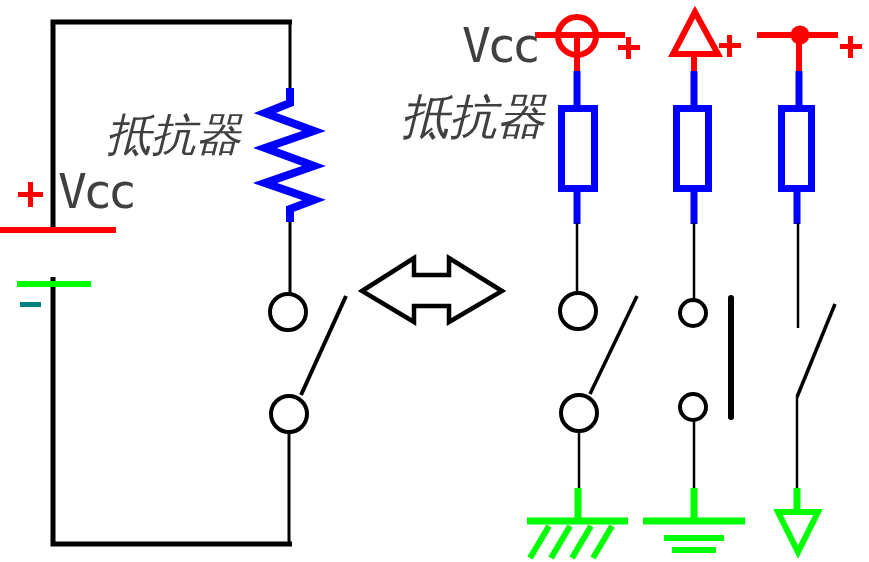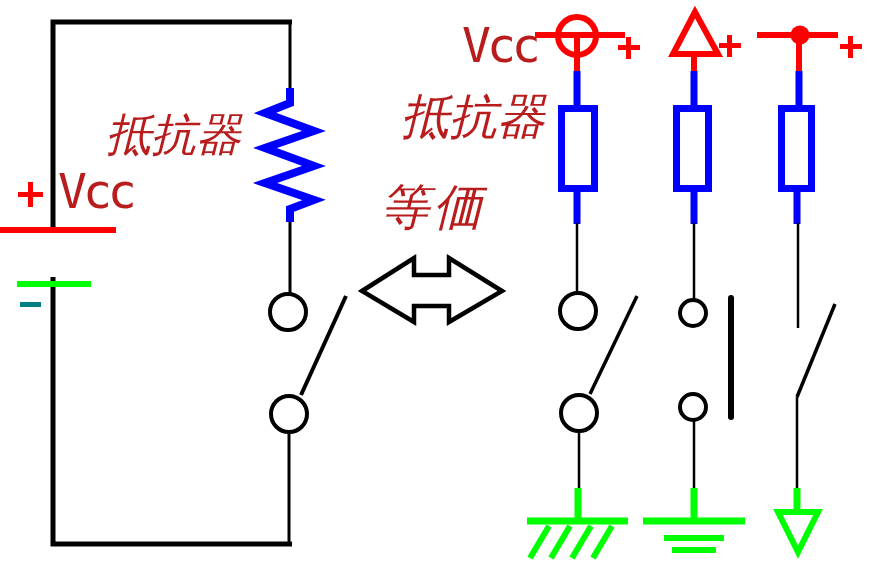--- a/index.html
+++ b/index.html
@@ -7,21 +7,21 @@
     position:relative;
     width:869px;height:562px;
     background:#ffffff;
     overflow:hidden;
     font-family:"DejaVu Sans", sans-serif;
   }
   .canvas svg{position:absolute;left:0;top:0;}
   .lbl{
     position:absolute;
     line-height:1;
-    color:#b91c1c;
+    color:#404040;
     white-space:nowrap;
     font-family:"DejaVu Sans", sans-serif;
   }
   .lbl-cjk{font-weight:500;font-style:italic;}
   .lbl-mono{font-family:"DejaVu Sans Mono", monospace;font-weight:500;}
   .lbl-resistor-left {left:106px; top:112px; font-size:45px;}
   .lbl-vcc-left      {left:58px;  top:167px; font-size:48px; letter-spacing:-4px;}
   .lbl-equiv         {left:380px; top:183px; font-size:49px; letter-spacing:4px;}
   .lbl-vcc-right     {left:462px; top:21px;  font-size:48px; letter-spacing:-4px;}
   .lbl-resistor-right{left:401px; top:92px;  font-size:48px;}
@@ -153,19 +153,18 @@
         <line x1="797" y1="488" x2="797" y2="514" stroke="#00ff00" stroke-width="7"></line>
         <polygon points="778,512 818,512 798,552" fill="#ffffff" stroke="#00ff00" stroke-width="6" stroke-linejoin="miter"></polygon>
       </g>
     </g>
   </svg>
 
   <div class="lbl lbl-cjk lbl-resistor-left">抵抗器</div>
 
   <div class="lbl lbl-mono lbl-vcc-left">Vcc</div>
 
-  <div class="lbl lbl-cjk lbl-equiv">等価</div>
 
   <div class="lbl lbl-mono lbl-vcc-right">Vcc</div>
 
   <div class="lbl lbl-cjk lbl-resistor-right">抵抗器</div>
 
 </div>
 
 </body></html>

